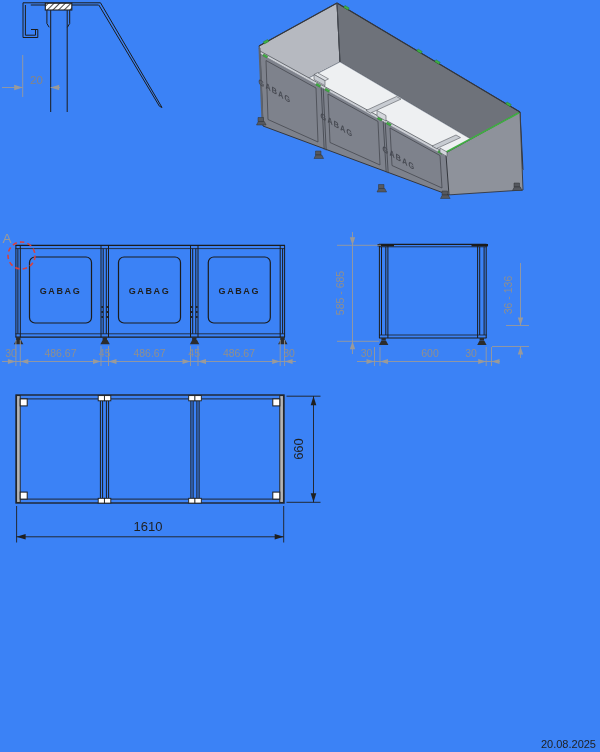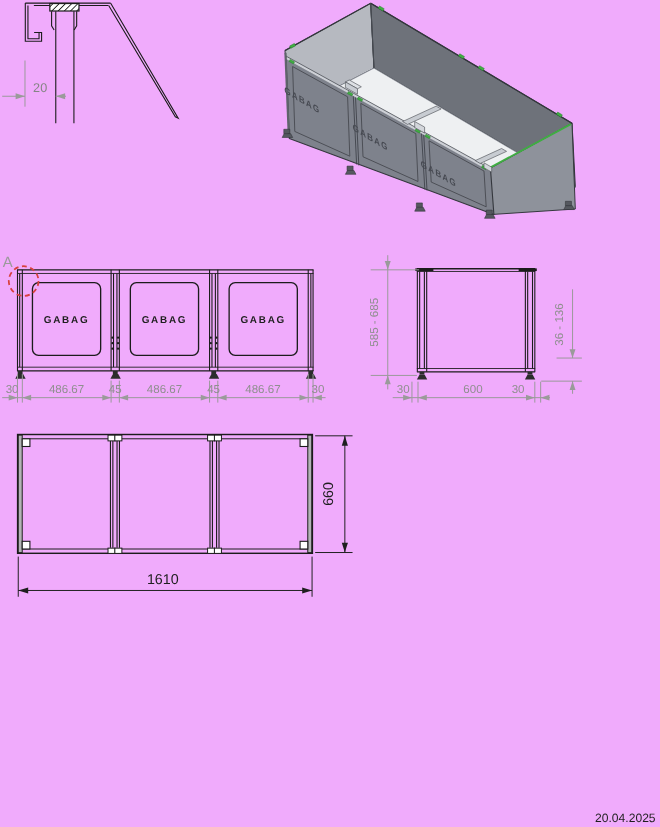--- a/index.html
+++ b/index.html
@@ -1,16 +1,16 @@
 <!DOCTYPE html>
 <html><head>
 <meta charset="utf-8">
 <style>
   html,body{margin:0;padding:0;background:#ffffff;}
-  .page{position:relative;width:600px;height:752px;background:#f0abfc;overflow:hidden;
+  .page{position:relative;width:600px;height:752px;background:#3b82f6;overflow:hidden;
         font-family:"Liberation Sans", sans-serif;}
   svg{position:absolute;left:0;top:0;}
   text{font-family:"Liberation Sans", sans-serif;}
   .dim-g{fill:#8f8f8f;font-size:10.5px;}
   .dim-k{fill:#1f1f1f;font-size:13px;}
   .marker-a{fill:#9a9a9a;font-size:13.5px;}
   .logo-front{fill:#1f1f1f;font-size:9px;font-weight:bold;letter-spacing:1.6px;}
   .logo-iso{fill:#474a52;font-size:8.5px;font-weight:bold;letter-spacing:1.3px;}
   .date{position:absolute;right:4px;top:738px;width:120px;text-align:right;
         font-size:11px;color:#1f1f1f;}
@@ -344,15 +344,15 @@
       <line x1="16.6" y1="506" x2="16.6" y2="542.5" stroke="#1f1f1f" stroke-width="0.9"></line>
       <line x1="283.7" y1="506" x2="283.7" y2="542.5" stroke="#1f1f1f" stroke-width="0.9"></line>
       <line x1="16.6" y1="536.8" x2="283.7" y2="536.8" stroke="#1f1f1f" stroke-width="0.9"></line>
       <path d="M16.6,536.8 l9,-2.8 v5.6 z" fill="#1f1f1f"></path>
       <path d="M283.7,536.8 l-9,-2.8 v5.6 z" fill="#1f1f1f"></path>
       <text class="dim-k" x="148" y="531" text-anchor="middle">1610</text>
     </g>
   </g>
 </svg>
 
-<div class="date">20.04.2025</div>
+<div class="date">20.08.2025</div>
 
 </div>
 
 </body></html>

